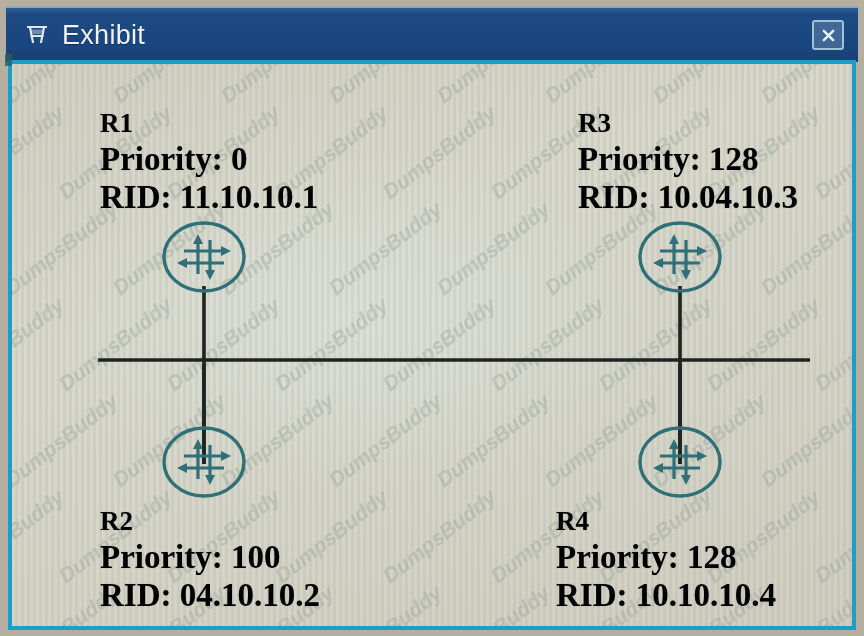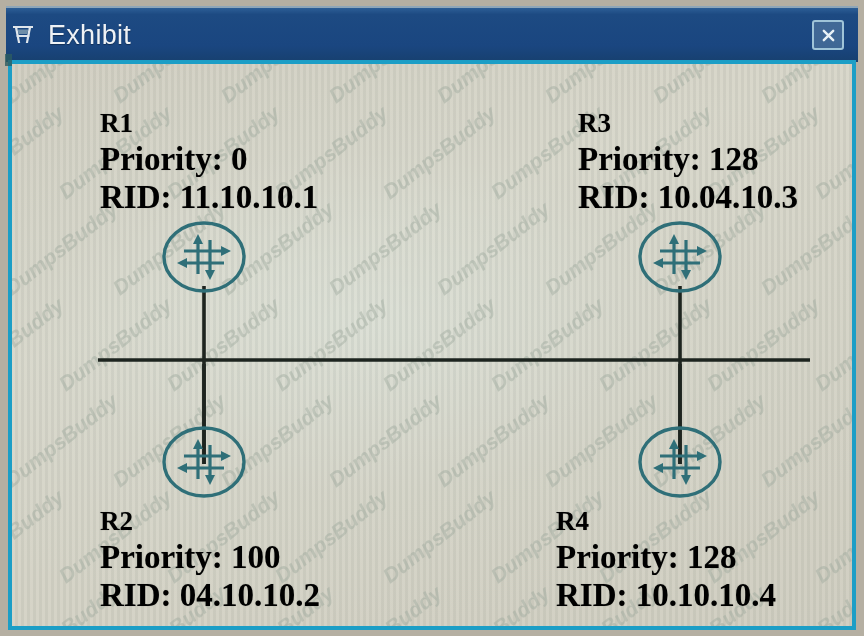--- a/index.html
+++ b/index.html
@@ -57,21 +57,21 @@
     position: absolute;
     left: 0;
     top: 4px;
     width: 852px;
     height: 56px;
     background: linear-gradient(180deg, #2d5e96 0%, #1d4a82 12%, #1a4680 70%, #17406f 100%);
     border-top: 2px solid #8fa6b8;
     box-sizing: border-box;
     display: flex;
     align-items: center;
-    padding: 0 14px 0 4px;
+    padding: 0 14px 0 18px;
   }
   #titlebar .tb-left {
     display: flex;
     align-items: center;
     gap: 12px;
     flex: 1 1 auto;
     min-width: 0;
   }
   .exhibit-icon {
     width: 26px;

